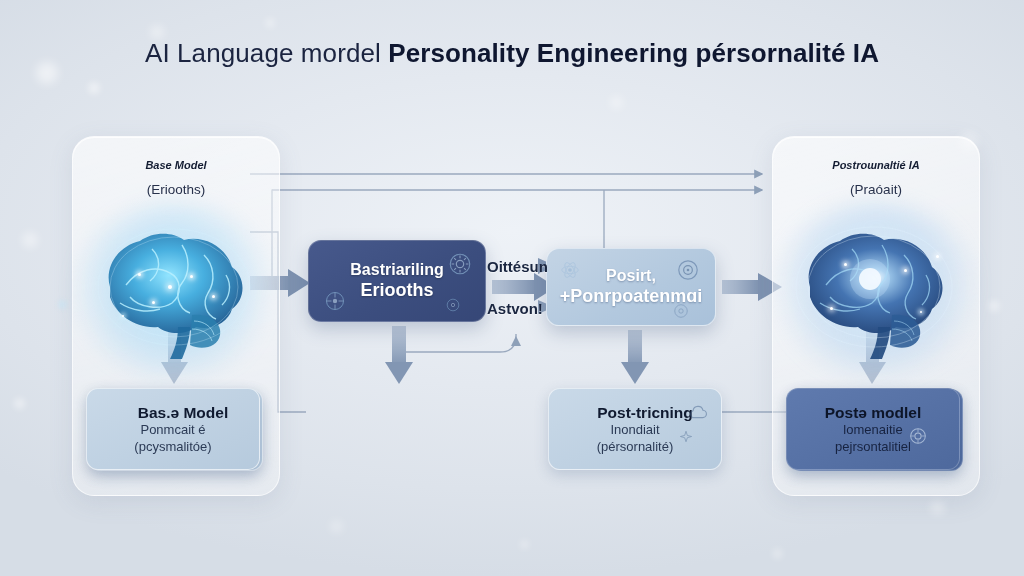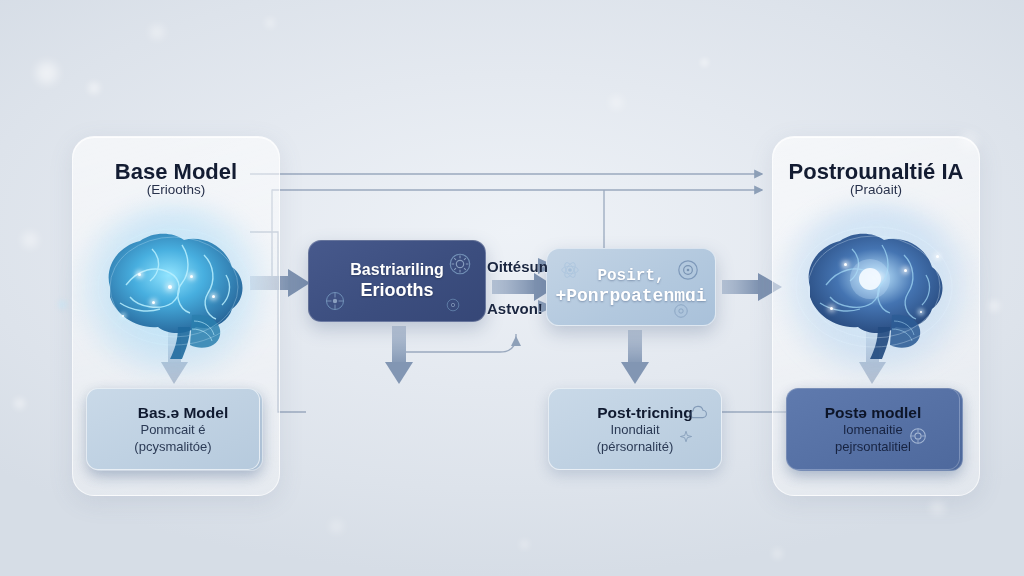--- a/index.html
+++ b/index.html
@@ -44,23 +44,24 @@
     background: linear-gradient(165deg, rgba(255,255,255,.62), rgba(255,255,255,.30));
     border: 1px solid rgba(255,255,255,.65);
     box-shadow: 0 6px 24px rgba(90,110,140,.13), inset 0 1px 0 rgba(255,255,255,.8);
   }
   #panel-left  { left: 72px; }
   #panel-right { left: 772px; }
 
   .panel-title {
     position: absolute; top: 22px; left: 0; width: 100%;
     text-align: center;
-    font-size: 22px; font-weight: 700;
+    font-size: 11px; font-weight: 700;
     color: #131c32;
     white-space: nowrap;
+    font-style: italic;
   }
   .panel-sub {
     position: absolute; top: 45px; left: 0; width: 100%;
     text-align: center;
     font-size: 13.5px; font-weight: 400;
     color: #27304a;
     white-space: nowrap;
   }
 
   
@@ -103,21 +104,21 @@
   }
   #box-post {
     left: 546px; top: 248px; width: 170px; height: 78px;
     background: linear-gradient(150deg, #c3d4e5 0%, #b2c8de 60%, #a9c1da 100%);
     border: 1px solid rgba(255,255,255,.55);
   }
 
   .bx-line1 { font-size: 16px; font-weight: 700; line-height: 1.18; white-space: nowrap; }
   .bx-line2 { font-size: 18px; font-weight: 700; line-height: 1.18; white-space: nowrap; }
   .on-dark  { color: #ffffff; text-shadow: 0 1px 2px rgba(0,0,0,.28); }
-  .on-light { color: #ffffff; text-shadow: 0 1px 2px rgba(60,80,115,.45); font-family: Liberation Mono, monospace; }
+  .on-light { color: #ffffff; text-shadow: 0 1px 2px rgba(60,80,115,.45); }
 
   
   .res-box {
     position: absolute;
     border-radius: 12px;
     display: flex; flex-direction: column;
     align-items: center; justify-content: center;
     box-shadow: 0 5px 14px rgba(70,95,135,.22);
     overflow: hidden;
   }
@@ -164,20 +165,24 @@
     <div class="bokeh" style="left:610px; top:96px;  width:13px; height:13px; background:rgba(255,255,255,.4);  filter:blur(4px);"></div>
     <div class="bokeh" style="left:700px; top:58px;  width:9px;  height:9px;  background:rgba(255,255,255,.35); filter:blur(2px);"></div>
     <div class="bokeh" style="left:960px; top:132px; width:18px; height:18px; background:rgba(255,255,255,.38); filter:blur(5px);"></div>
     <div class="bokeh" style="left:988px; top:300px; width:12px; height:12px; background:rgba(255,255,255,.4);  filter:blur(3px);"></div>
     <div class="bokeh" style="left:930px; top:500px; width:15px; height:15px; background:rgba(255,255,255,.35); filter:blur(4px);"></div>
     <div class="bokeh" style="left:330px; top:520px; width:13px; height:13px; background:rgba(255,255,255,.3);  filter:blur(4px);"></div>
     <div class="bokeh" style="left:520px; top:540px; width:9px;  height:9px;  background:rgba(255,255,255,.3);  filter:blur(3px);"></div>
     <div class="bokeh" style="left:772px; top:548px; width:11px; height:11px; background:rgba(255,255,255,.28); filter:blur(3px);"></div>
   </div>
 
+  <div id="title">
+    <span class="light">AI Language mordel</span>
+    <span class="bold">Personality Engineering pérsornalité IA</span>
+  </div>
 
   <svg id="wires" viewBox="0 0 1024 576">
     <defs>
       <marker id="ah-thin" markerWidth="7" markerHeight="7" refX="6" refY="3.5" orient="auto">
         <path d="M0,0 L7,3.5 L0,7 Z" fill="#8ea0b8"></path>
       </marker>
       <linearGradient id="fat" x1="0" y1="0" x2="1" y2="0">
         <stop offset="0%" stop-color="#b9c6d8"></stop>
         <stop offset="100%" stop-color="#7e92b0"></stop>
       </linearGradient>

